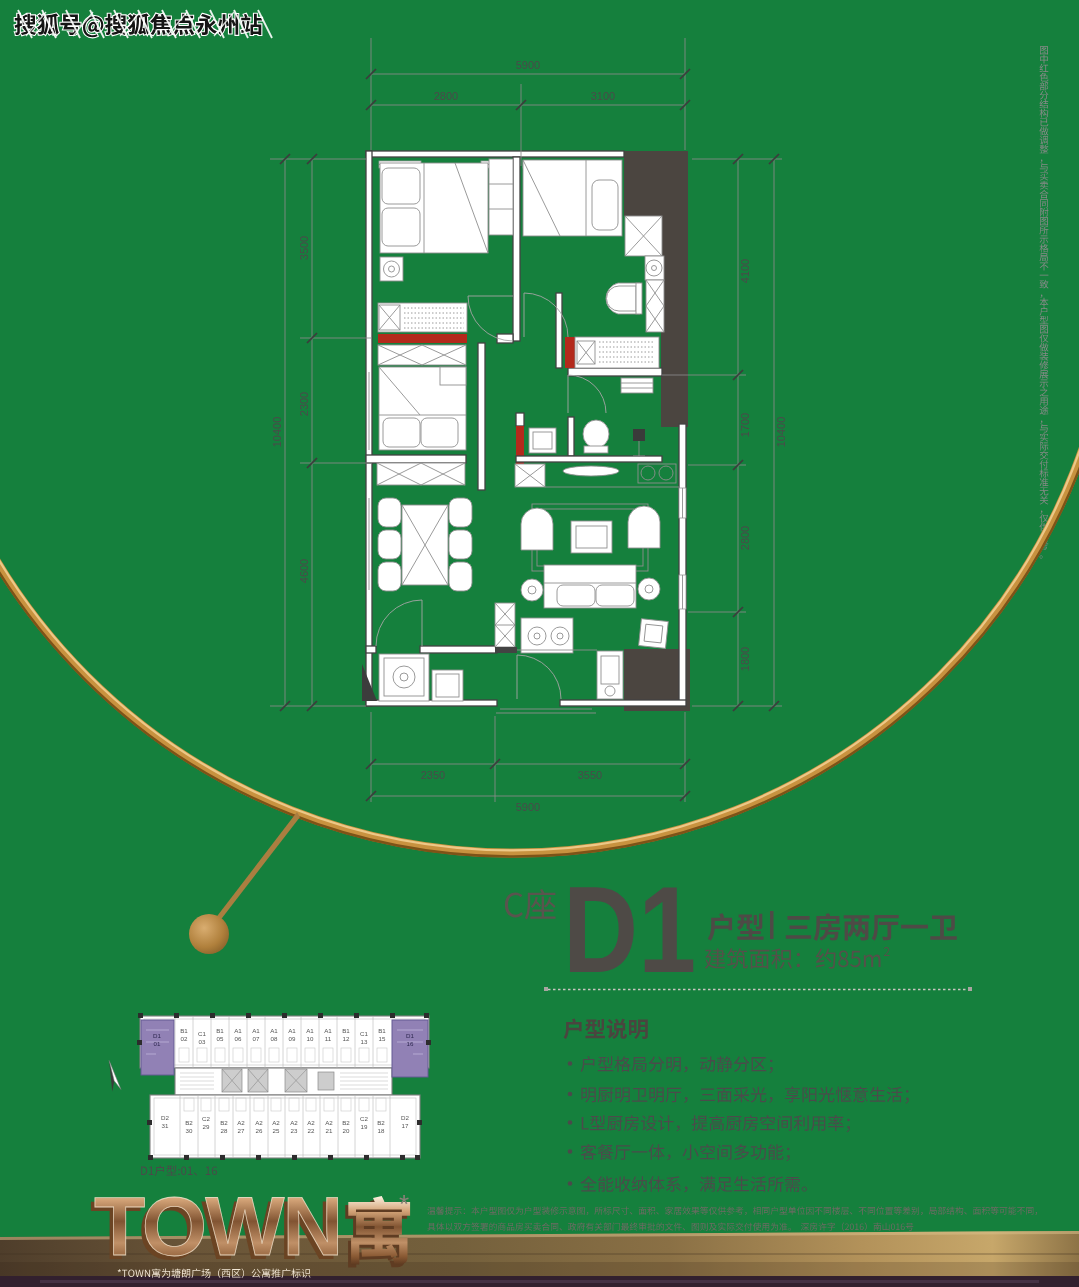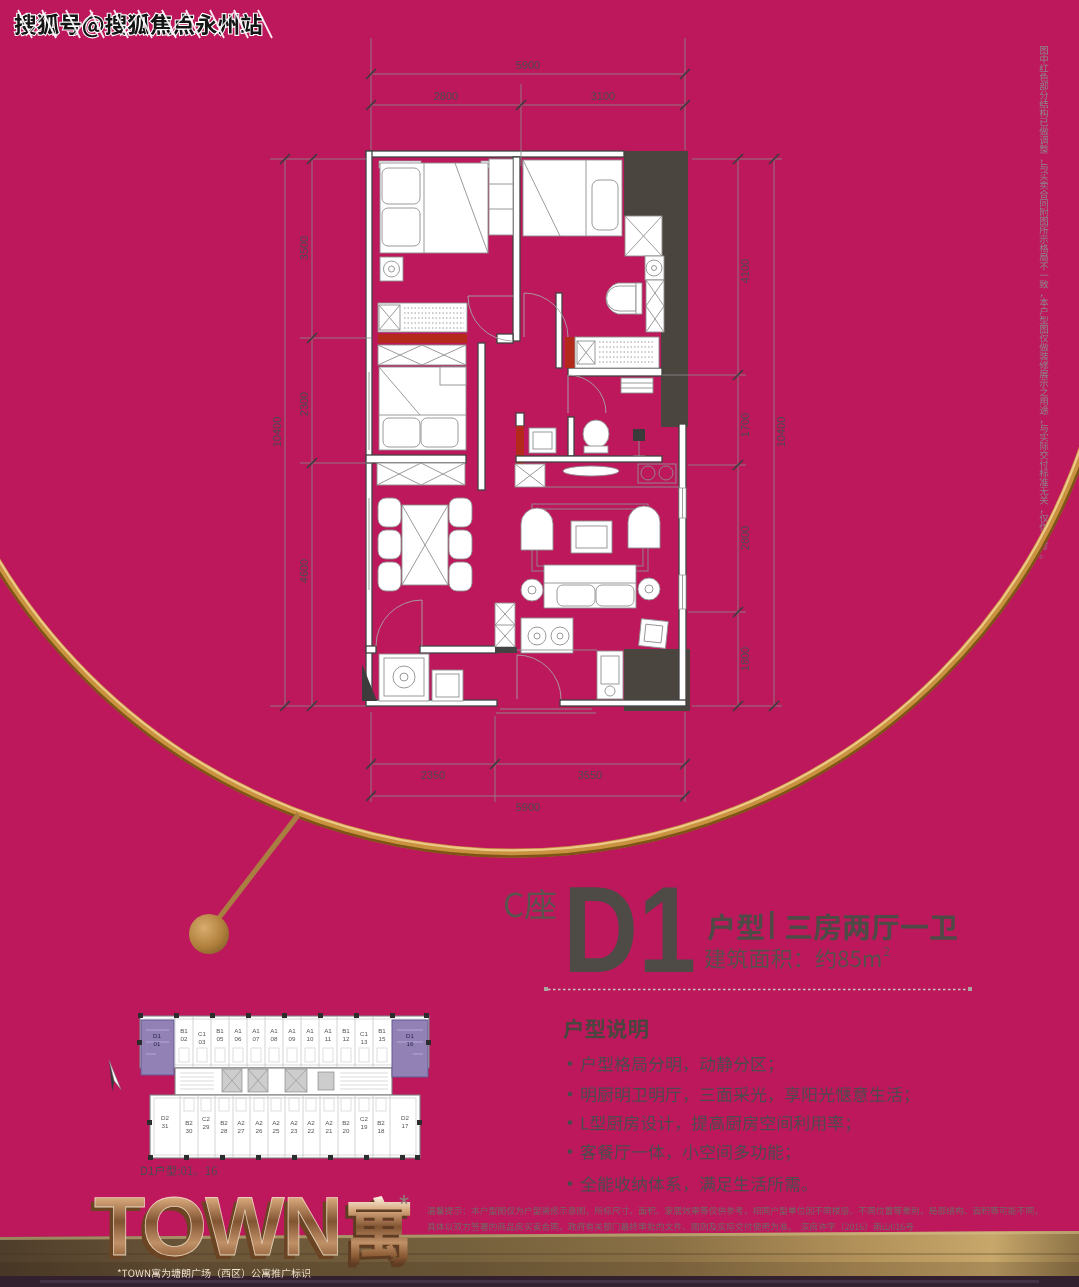--- a/index.html
+++ b/index.html
@@ -1,15 +1,15 @@
 <!DOCTYPE html>
 <html><head><meta charset="utf-8">
 <style>
 html,body{margin:0;padding:0;background:#fff;}
-.page{position:relative;width:1079px;height:1287px;overflow:hidden;background:#be185d;
+.page{position:relative;width:1079px;height:1287px;overflow:hidden;background:#15803d;
 font-family:"Liberation Sans", sans-serif;}
 svg{position:absolute;left:0;top:0;}
 text{font-family:"Liberation Sans", sans-serif;}
 .w{fill:#fff;stroke:#434343;stroke-width:1.3}
 .win{fill:#fff;stroke:#9a9a9a;stroke-width:0.8}
 .f{fill:none;stroke:#8f8f8f;stroke-width:0.9}
 .fw{fill:#fff;stroke:#8f8f8f;stroke-width:0.9}
 .dk{fill:#4b4540}
 .rd{fill:#b3291c}
 .arc{fill:none;stroke:#a5a5a5;stroke-width:0.9}

